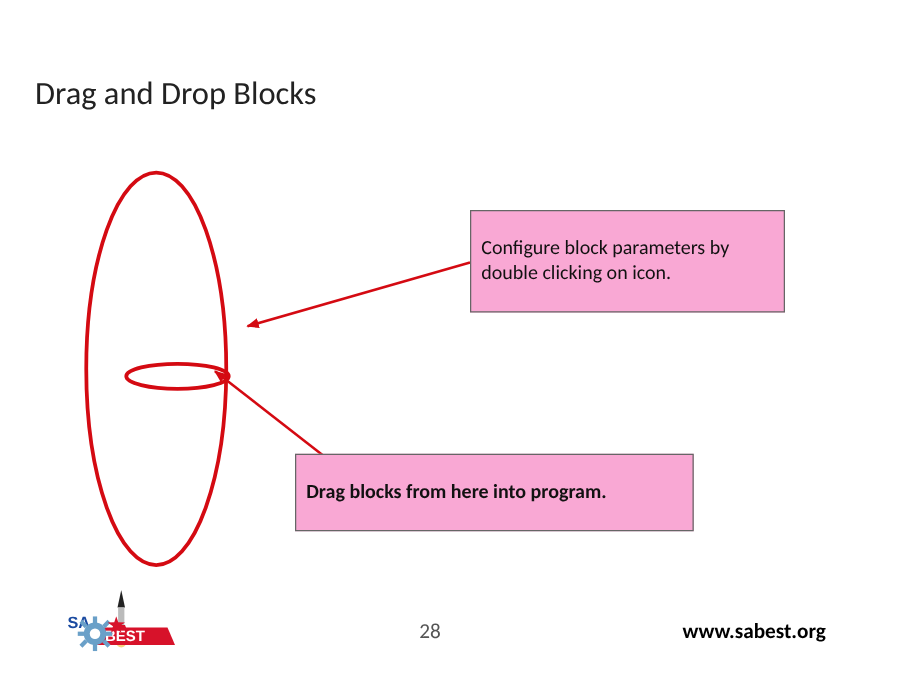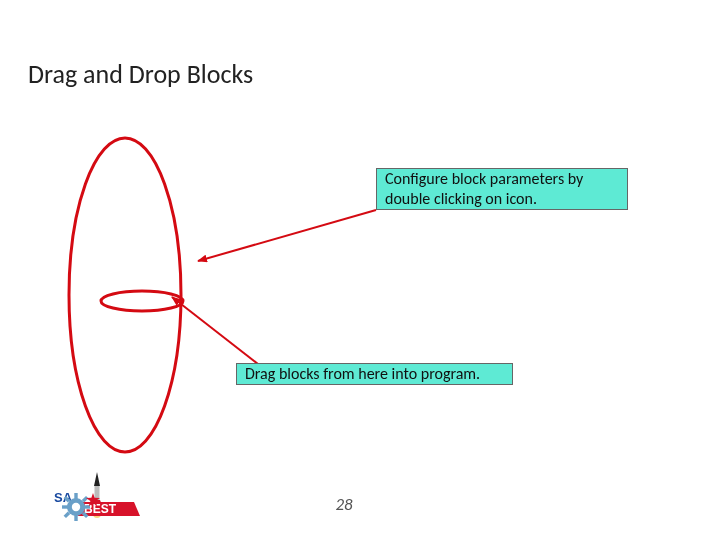--- a/index.html
+++ b/index.html
@@ -1,23 +1,23 @@
 <!DOCTYPE html>
 <html><head>
 <meta charset="utf-8">
 <style>
   * { box-sizing: border-box; margin: 0; padding: 0; }
   html, body { width: 720px; height: 540px; font-family: Calibri, Arial, sans-serif; background: #fff; overflow: hidden; }
   .slide { position: relative; width: 720px; height: 540px; }
   .title { position: absolute; left: 28px; top: 58px; font-size: 26px; color: #222; font-weight: 400; }
-  .callout { position: absolute; background: #5eead4; border: 1px solid #666; padding: 0 8px; font-size: 16px; line-height: 1.25; color: #111; }
+  .callout { position: absolute; background: #f9a8d4; border: 1px solid #666; padding: 20px 8px; font-size: 16px; line-height: 1.25; color: #111; }
   .callout-1 { left: 376px; top: 168px; width: 252px; }
-  .callout-2 { left: 236px; top: 363px; width: 277px; }
+  .callout-2 { left: 236px; top: 363px; width: 319px; font-weight: bold; }
   svg.shapes { position: absolute; left: 0; top: 0; width: 720px; height: 540px; pointer-events: none; }
-  .footer { position: absolute; left: 0; bottom: 22px; width: 688px; height: 28px; font-style: italic; }
+  .footer { position: absolute; left: 0; bottom: 22px; width: 688px; height: 28px; }
   .page-num { position: absolute; width: 100%; text-align: center; font-size: 17px; color: #555; top: 4px; }
   .url { position: absolute; left: 546px; top: 4px; font-size: 17px; font-weight: 700; color: #000; }
   .logo { position: absolute; left: 54px; top: 470px; width: 86px; height: 56px; }
   .gear { position: absolute; left: 62px; top: 493px; width: 28px; height: 28px; }
   .star { position: absolute; left: 86px; top: 493px; }
 </style>
 </head>
 <body>
 
 <div class="slide">
@@ -78,15 +78,16 @@
       <circle cx="14" cy="14" r="4.2" fill="#fff"></circle>
     </g>
   </svg>
 
   <svg class="star" width="14" height="14" viewBox="0 0 14 14">
     <path d="M7 0 L8.6 4.8 L14 5 L9.6 8 L11.2 13.2 L7 10 L2.8 13.2 L4.4 8 L0 5 L5.4 4.8 Z" fill="#d7122a"></path>
   </svg>
 
   <div class="footer">
     <div class="page-num">28</div>
+    <div class="url">www.sabest.org</div>
   </div>
 
 </div>
 
 </body></html>

